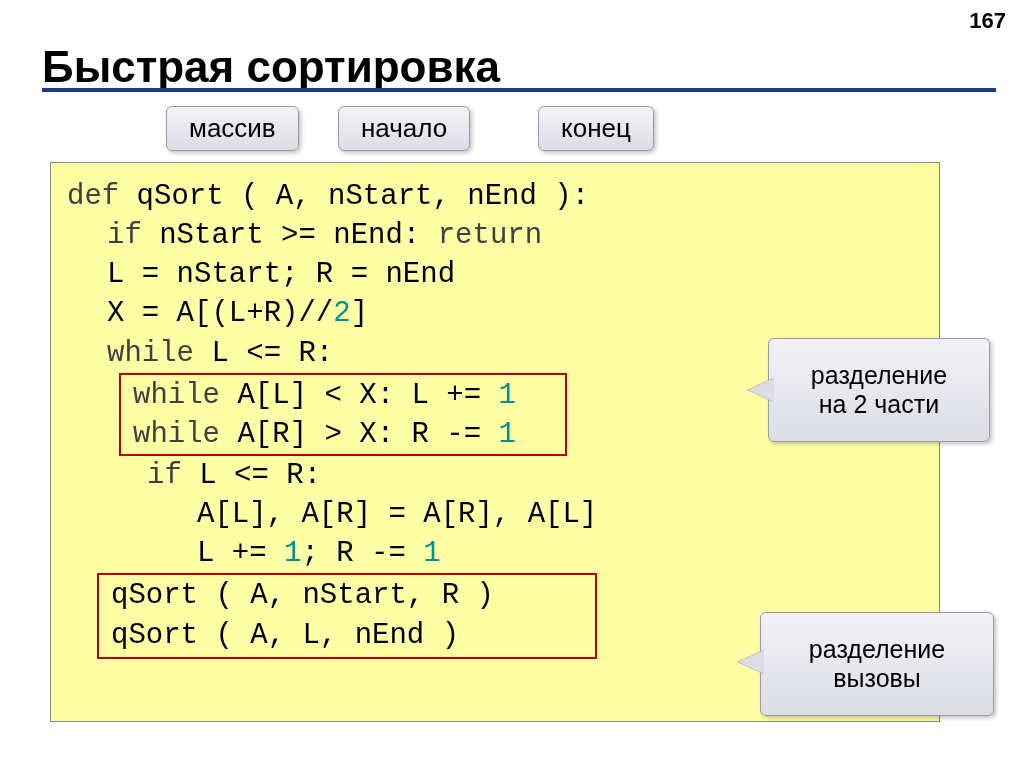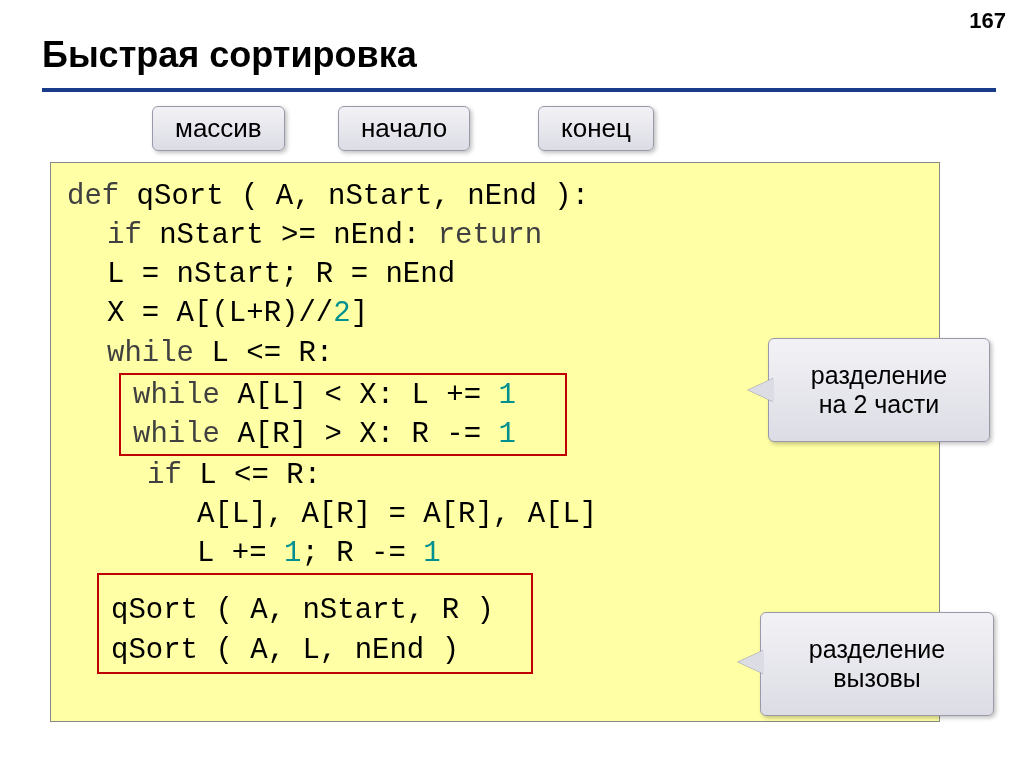--- a/index.html
+++ b/index.html
@@ -16,23 +16,23 @@
     position: absolute;
     top: 8px;
     right: 18px;
     font-size: 22px;
     font-weight: bold;
     color: #000;
     text-align: right;
   }
   .title {
     position: absolute;
-    top: 34px;
+    top: 42px;
     left: 42px;
-    font-size: 36px;
+    font-size: 44px;
     font-weight: bold;
     color: #000;
   }
   .title-rule {
     position: absolute;
     top: 88px;
     left: 42px;
     right: 28px;
     height: 4px;
     background: #1a3a8a;
@@ -40,21 +40,21 @@
   .label-box {
     position: absolute;
     background: linear-gradient(#f2f2f6, #dcdce5);
     border: 1px solid #9999aa;
     border-radius: 6px;
     padding: 6px 22px;
     font-size: 26px;
     color: #000;
     box-shadow: 2px 2px 4px rgba(0,0,0,0.25);
   }
-  .label-array { top: 106px; left: 152px; }
+  .label-array { top: 106px; left: 166px; }
   .label-start { top: 106px; left: 338px; }
   .label-end   { top: 106px; left: 538px; }
 
   .code-box {
     position: absolute;
     top: 162px;
     left: 50px;
     width: 890px;
     height: 560px;
     background: #ffffa5;
@@ -70,23 +70,23 @@
   .num { color: #009090; }
   .code-inner-red {
     border: 2px solid #c00000;
     padding: 1px 12px 0 12px;
     margin-left: 52px;
     width: 448px;
     box-sizing: border-box;
   }
   .code-inner-red2 {
     border: 2px solid #c00000;
-    padding: 16px 12px 2px 12px;
+    padding: 1px 12px 2px 12px;
     margin-left: 30px;
-    width: 436px;
+    width: 500px;
     box-sizing: border-box;
   }
   .ind1 { padding-left: 40px; display:block; }
   .ind2 { padding-left: 80px; display:block; }
   .ind3 { padding-left: 130px; display:block; }
 
   .callout {
     position: absolute;
     background: linear-gradient(#f2f2f6, #dcdce5);
     border: 1px solid #9999aa;

